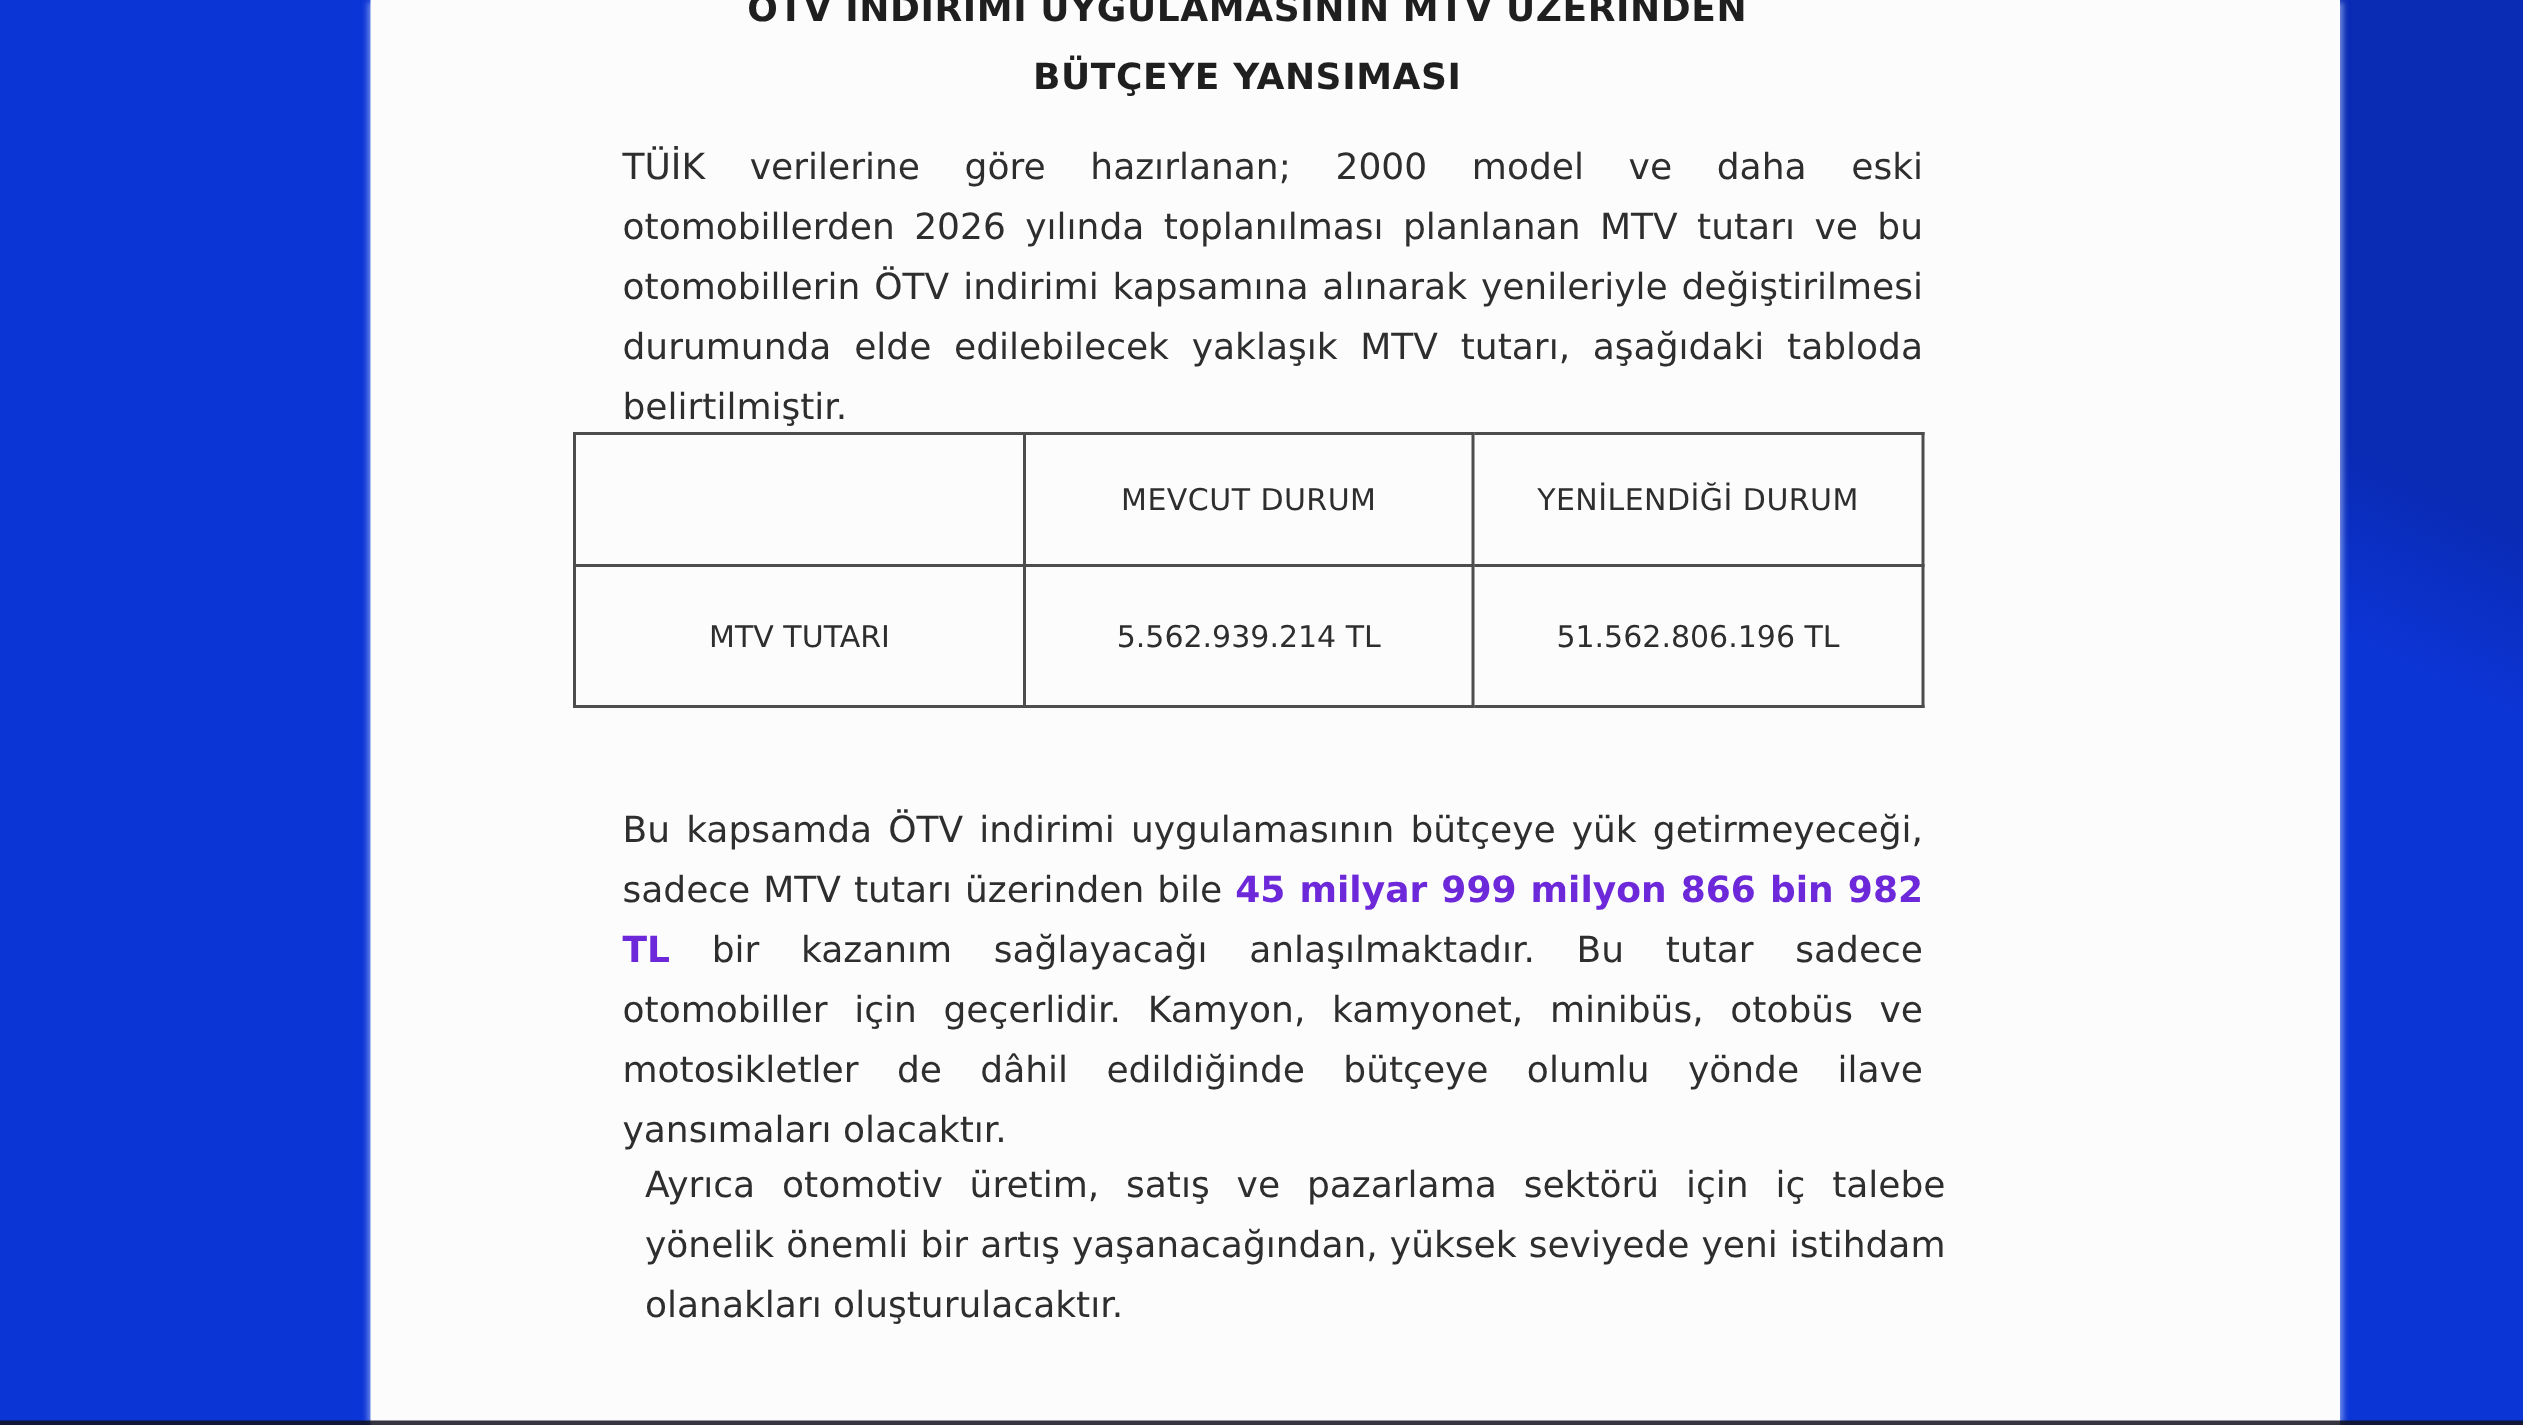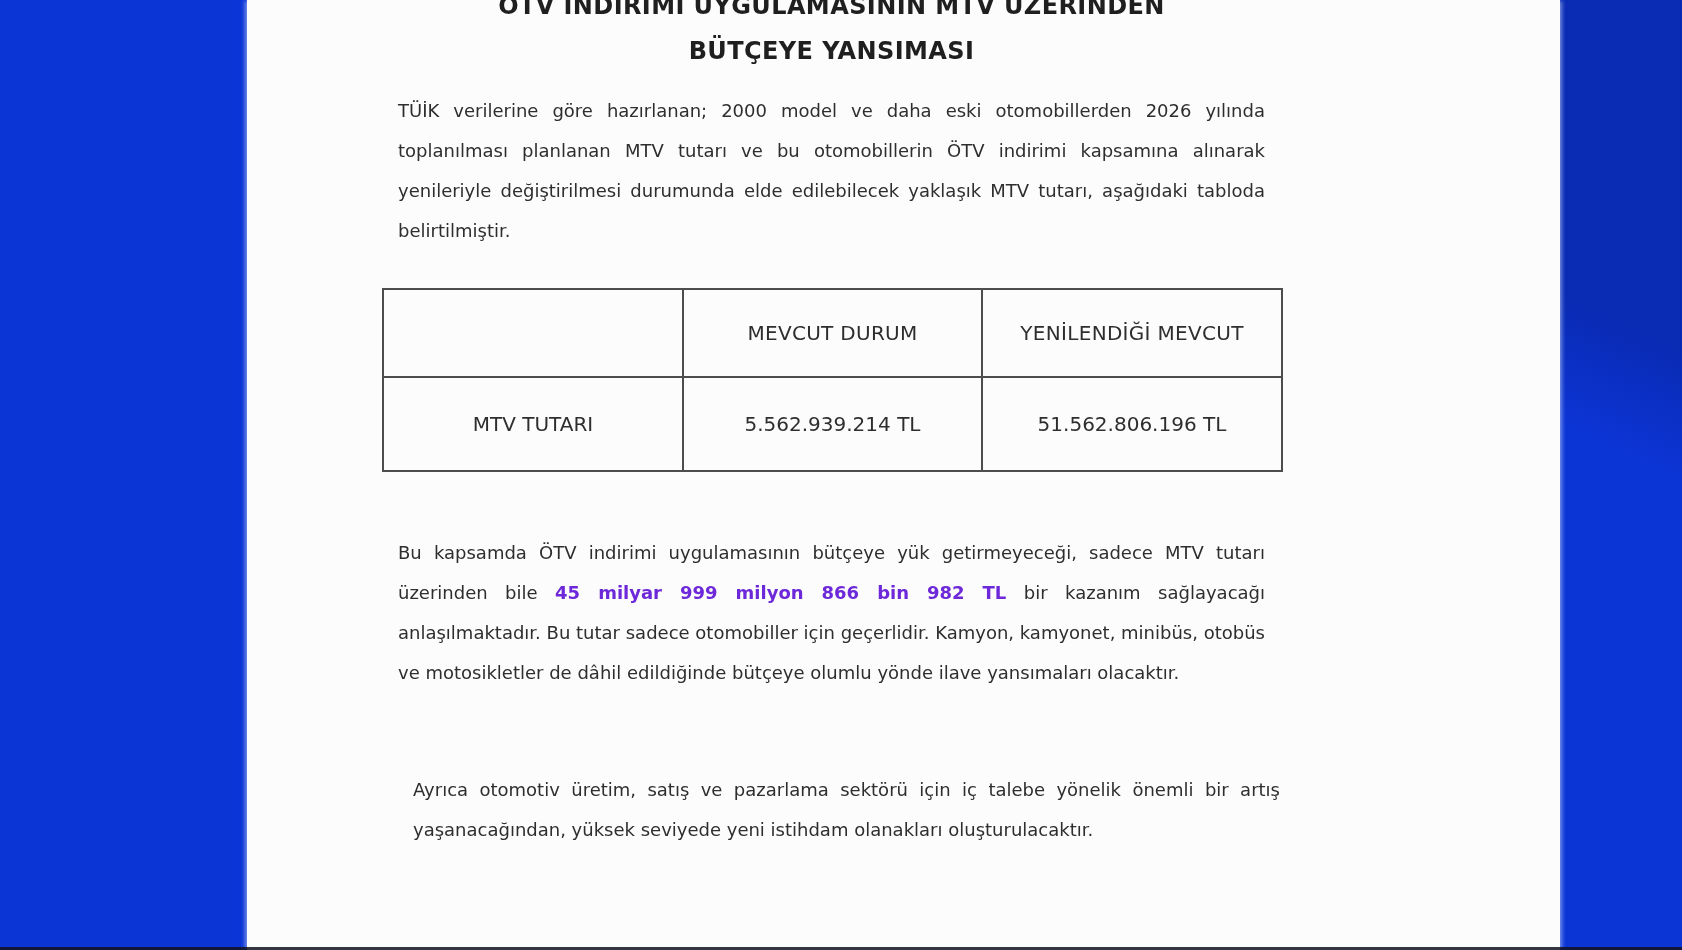--- a/index.html
+++ b/index.html
@@ -33,22 +33,22 @@
   }
   .doc-title{
     position:absolute;top:-16px;left:-20px;right:-20px;
     text-align:center;
     font-size:24px;font-weight:bold;line-height:45px;
     color:var(--title-dark);
     letter-spacing:0.4px;
     white-space:nowrap;
   }
   .para{
-    position:absolute;left:0;width:867px;
-    font-size:18px;line-height:40px;
+    position:absolute;left:17px;width:867px;
+    font-size:24px;line-height:40px;
     text-align:justify;
     margin:0;
     color:var(--text-dark);
   }
   .p1{top:91px;}
   .p2{top:533px;}
   .p3{top:770px;margin-left:15px;}
   .p2 b{font-weight:bold;color:#6d28d9;}
   table.cmp{
     position:absolute;top:288px;left:-16px;
@@ -93,21 +93,21 @@
       <table class="cmp">
         <colgroup>
             <col class="c1">
             <col class="c2">
             <col class="c3">
           </colgroup>
         <tbody>
             <tr class="hdr">
           <th></th>
           <th>MEVCUT DURUM</th>
-          <th>YENİLENDİĞİ MEVCUT</th>
+          <th>YENİLENDİĞİ DURUM</th>
         </tr>
         <tr class="row">
           <td>MTV TUTARI</td>
           <td>5.562.939.214 TL</td>
           <td>51.562.806.196 TL</td>
         </tr>
       </tbody>
         </table>
 
       <p class="para p2"><span>Bu kapsamda ÖTV indirimi uygulamasının bütçeye yük getirmeyeceği, sadece MTV tutarı üzerinden bile </span><b>45 milyar 999 milyon 866 bin 982 TL</b><span> bir kazanım sağlayacağı anlaşılmaktadır. Bu tutar sadece otomobiller için geçerlidir. Kamyon, kamyonet, minibüs, otobüs ve motosikletler de dâhil edildiğinde bütçeye olumlu yönde ilave yansımaları olacaktır.</span></p>

